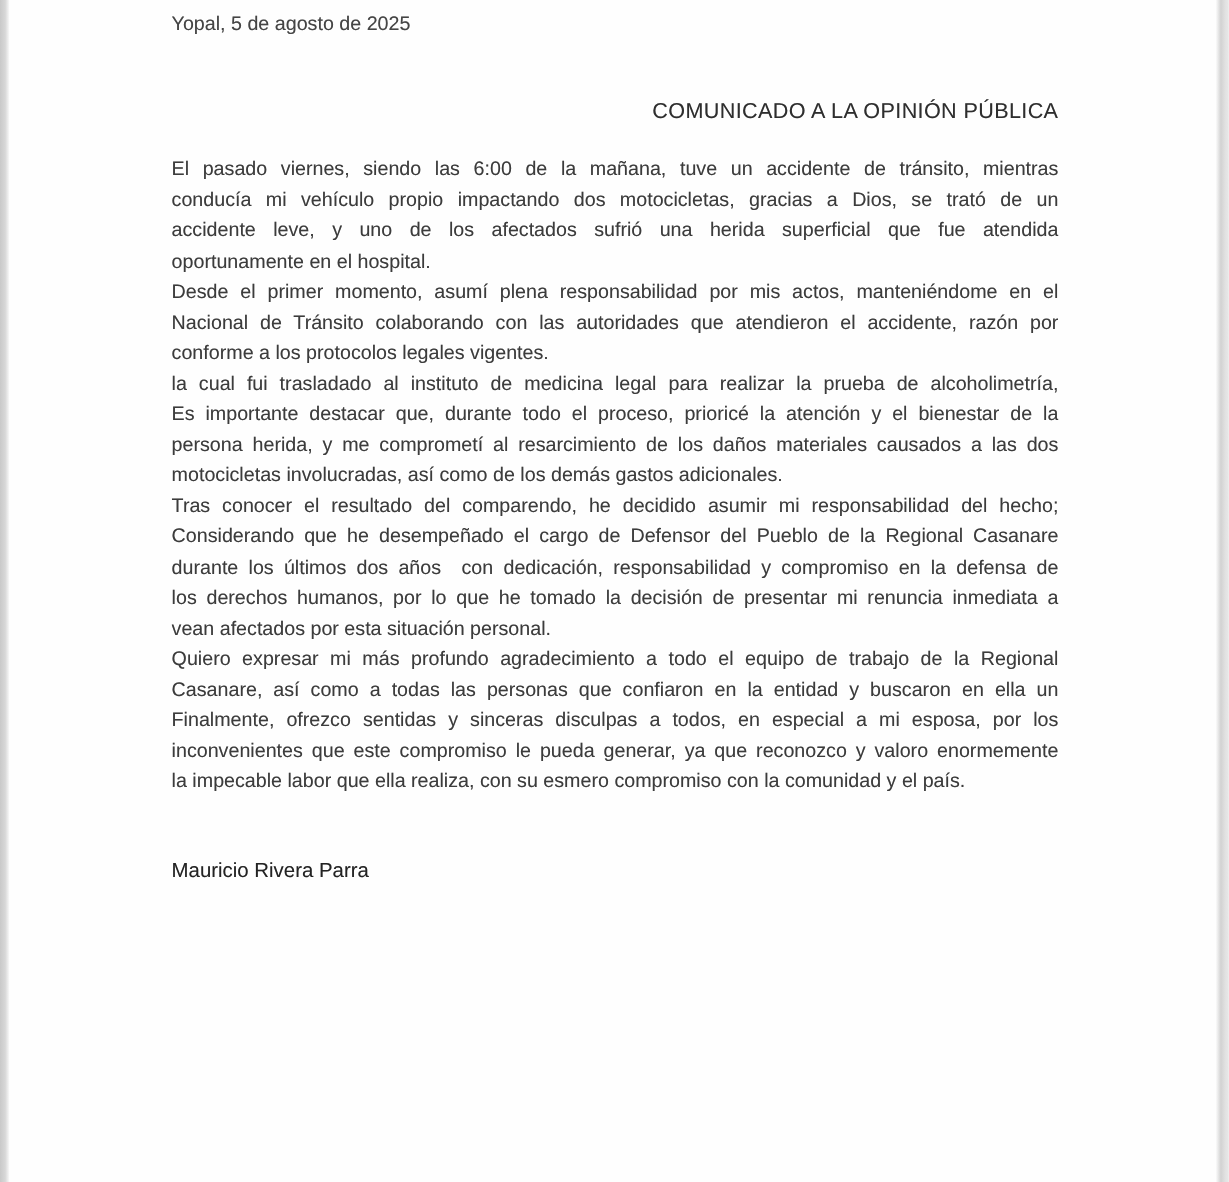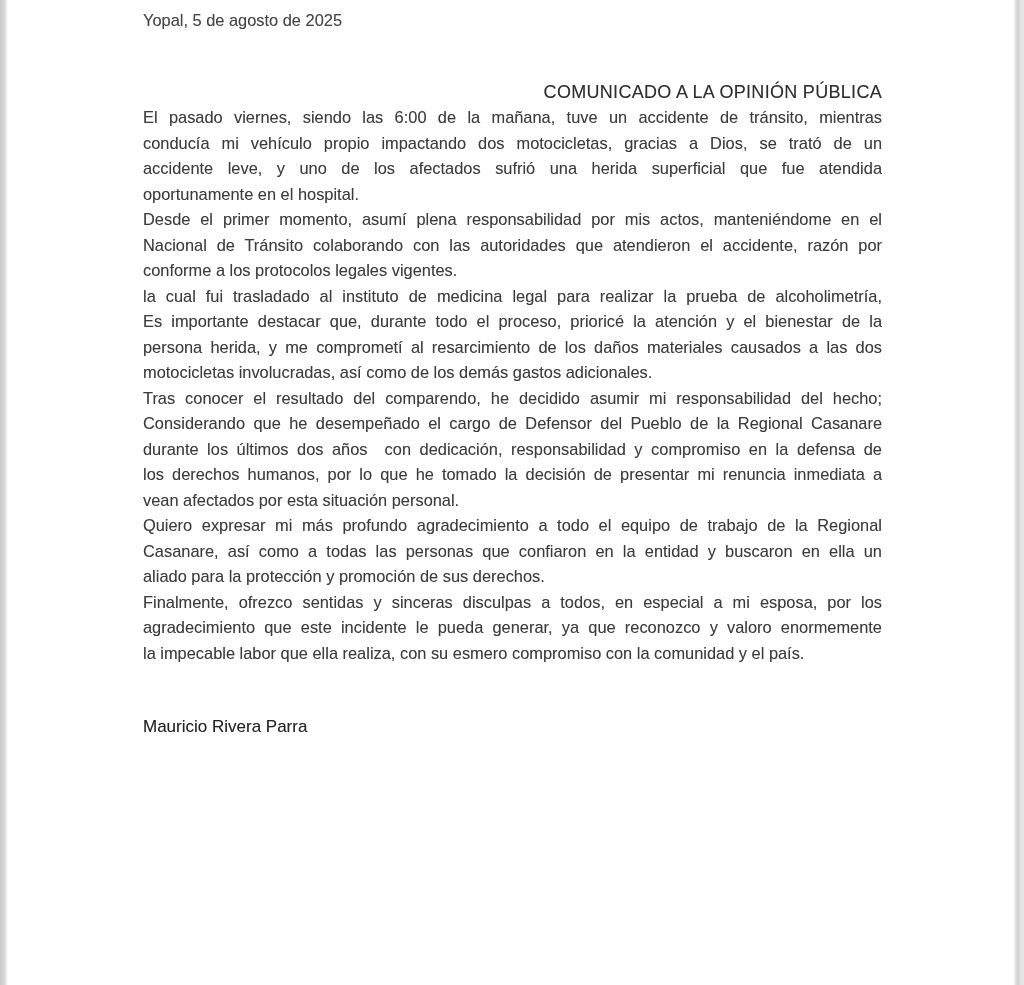--- a/index.html
+++ b/index.html
@@ -40,21 +40,21 @@
   }
   .doc-title{
     margin-top:46px;
     text-align:right;
     font-size:18px;
     letter-spacing:0.3px;
     color:var(--title-color);
     white-space:nowrap;
   }
   .paragraphs .para{}
-  .paragraphs .para:first-child{}
+  .paragraphs .para:first-child{margin-top:24px;}
   .line{
     white-space:nowrap;
     text-align:justify;
     text-align-last:justify;
     overflow:hidden;
   }
   .line.last{
     text-align-last:left;
   }
   .signature{
@@ -97,23 +97,22 @@
       <div class="para">
         <div class="line">Tras conocer el resultado del comparendo, he decidido asumir mi responsabilidad del hecho;</div>
         <div class="line">Considerando que he desempeñado el cargo de Defensor del Pueblo de la Regional Casanare</div>
         <div class="line">durante los últimos dos años&nbsp; con dedicación, responsabilidad y compromiso en la defensa de</div>
         <div class="line">los derechos humanos, por lo que he tomado la decisión de presentar mi renuncia inmediata a</div>
         <div class="line last">vean afectados por esta situación personal.</div>
       </div>
       <div class="para">
         <div class="line">Quiero expresar mi más profundo agradecimiento a todo el equipo de trabajo de la Regional</div>
         <div class="line">Casanare, así como a todas las personas que confiaron en la entidad y buscaron en ella un</div>
-        <div class="line last">aliado para la protección y promoción de sus derechos.</div>
       </div>
       <div class="para">
         <div class="line">Finalmente, ofrezco sentidas y sinceras disculpas a todos, en especial a mi esposa, por los</div>
-        <div class="line">agradecimiento que este incidente le pueda generar, ya que reconozco y valoro enormemente</div>
+        <div class="line">inconvenientes que este compromiso le pueda generar, ya que reconozco y valoro enormemente</div>
         <div class="line last">la impecable labor que ella realiza, con su esmero compromiso con la comunidad y el país.</div>
       </div>
     </div>
 
   <div class="signature">Mauricio Rivera Parra</div>
 </div>
 
 </body></html>

